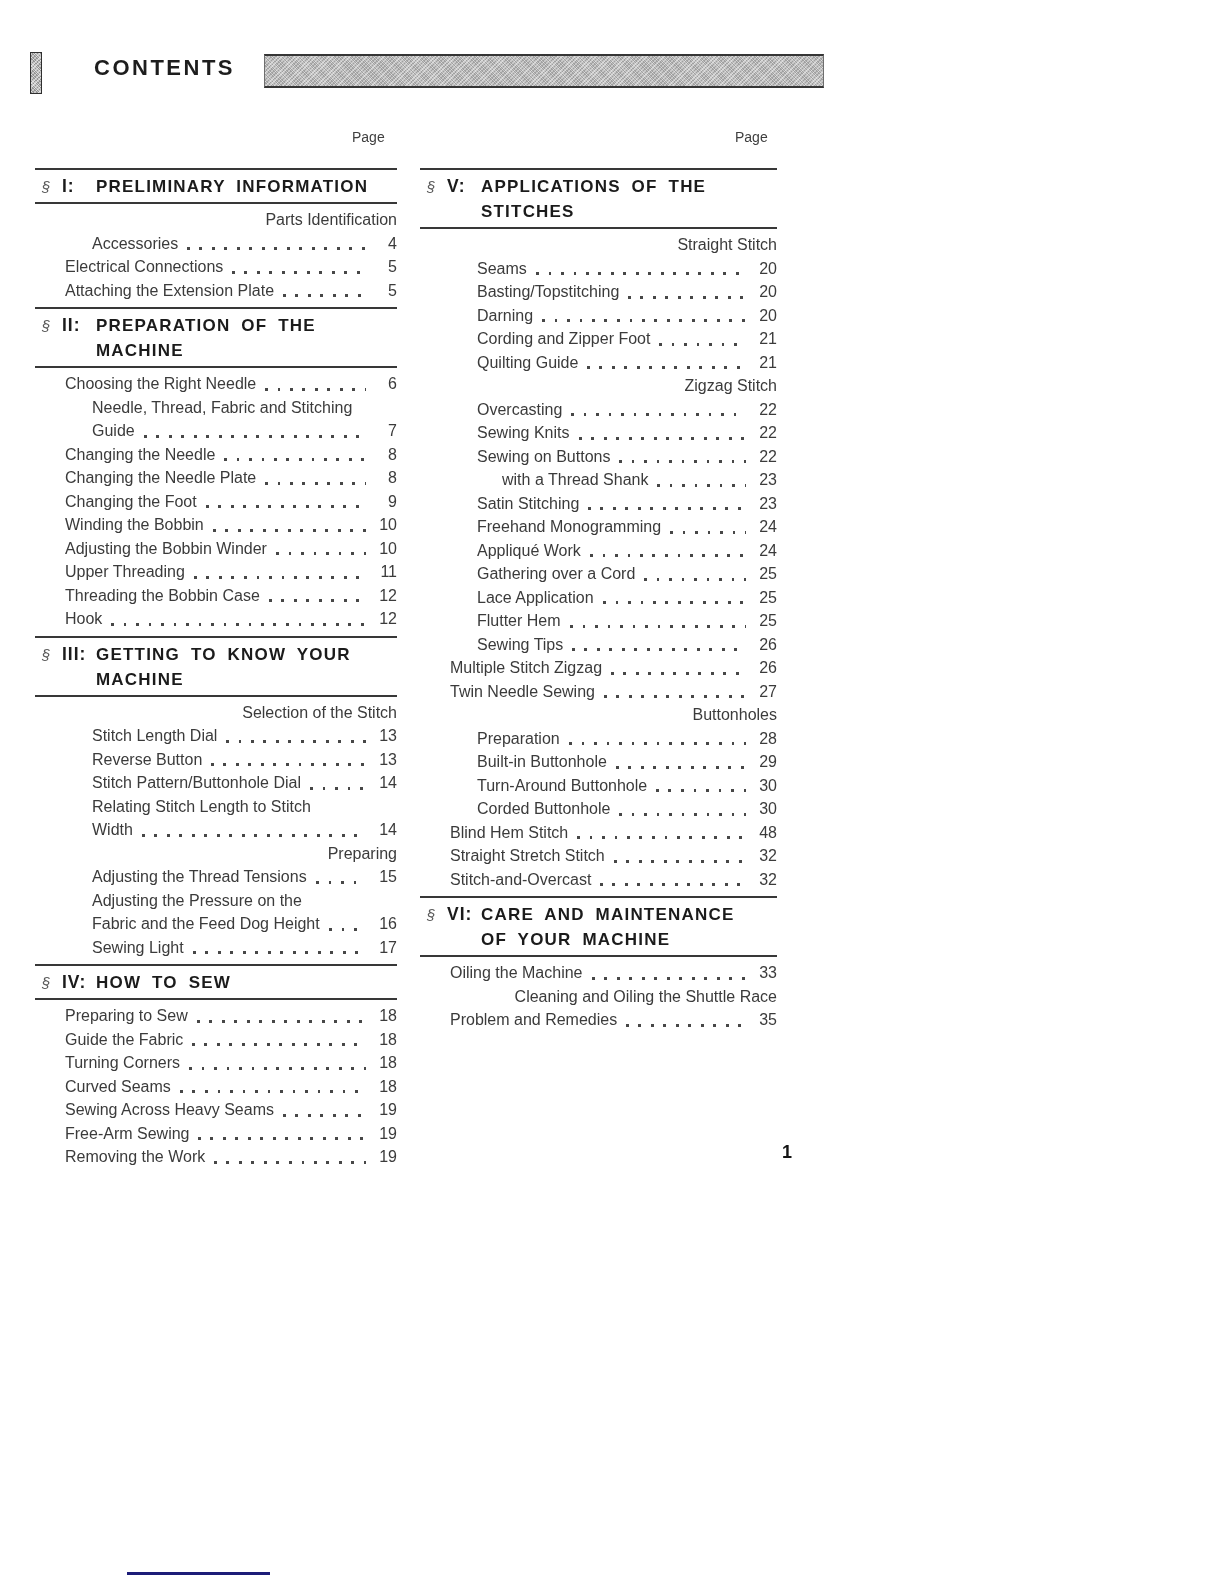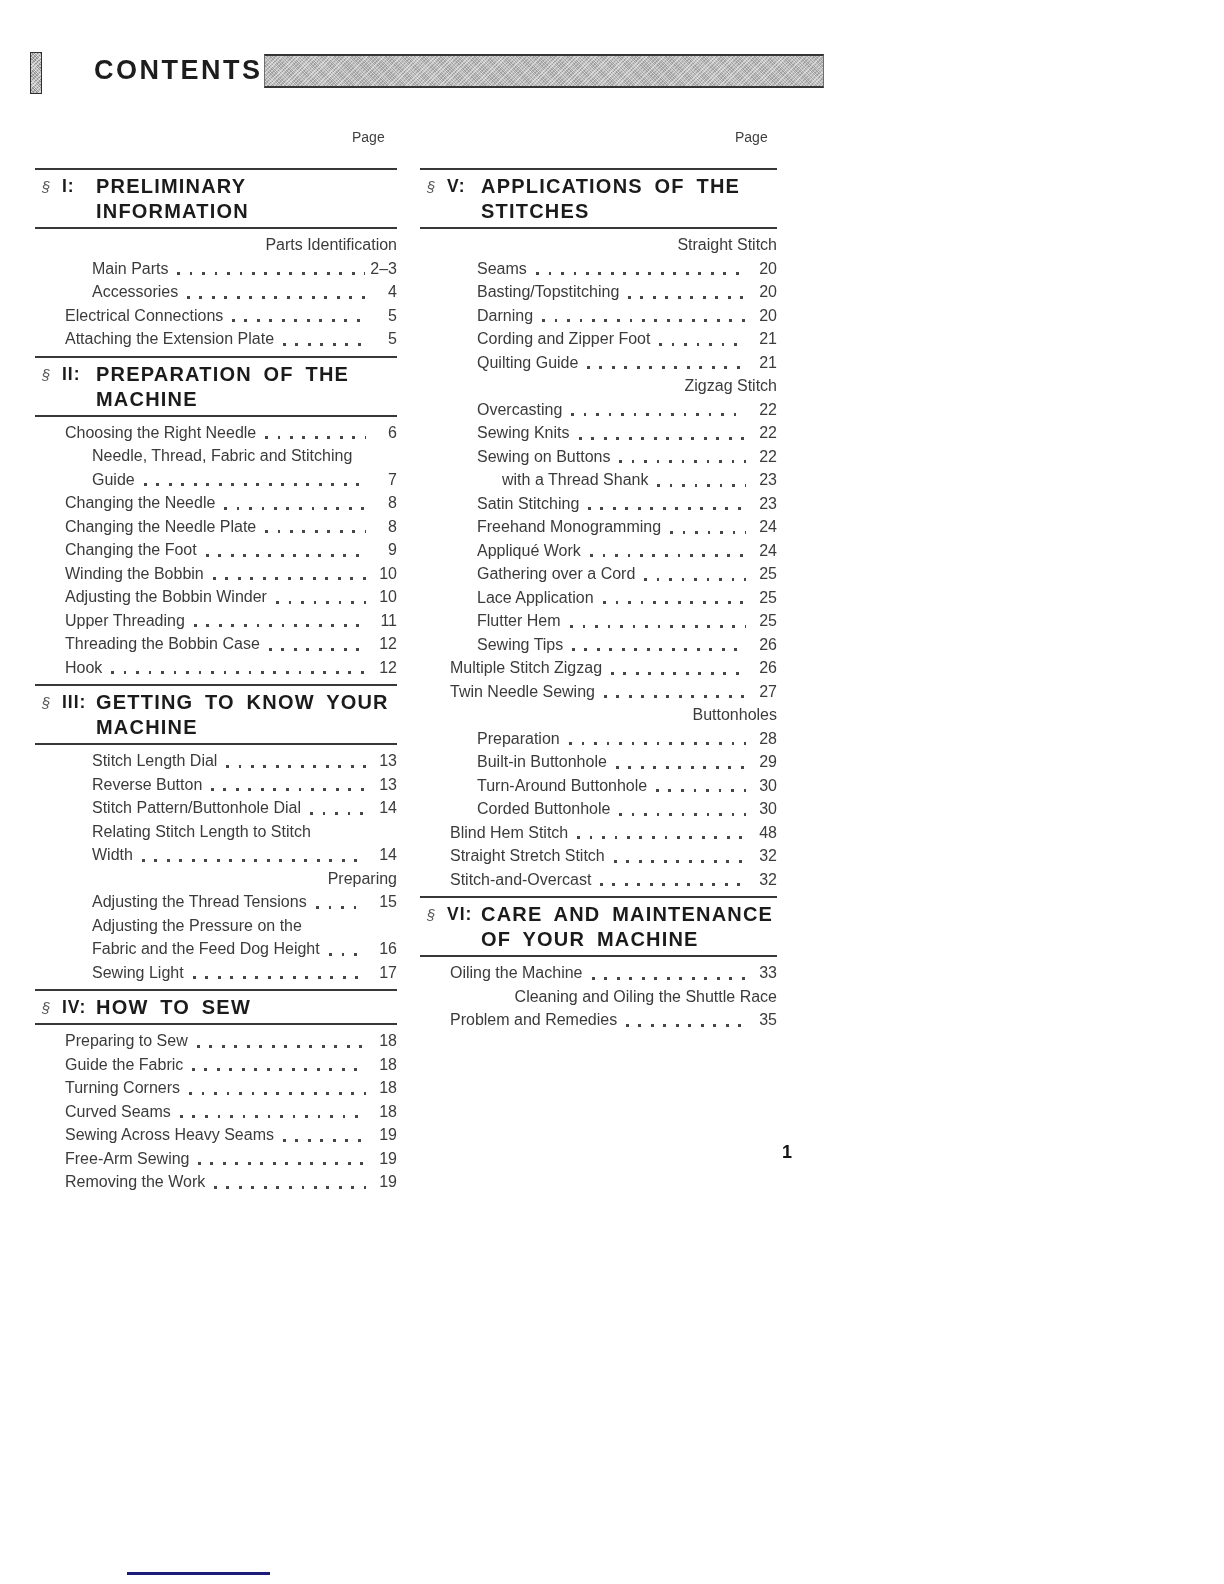--- a/index.html
+++ b/index.html
@@ -12,21 +12,21 @@
   .edge-mark{
     position:absolute;left:30px;top:52px;width:10px;height:40px;
     background-color:#c7c7c7;
     background-image:
       repeating-linear-gradient(135deg, rgba(255,255,255,.5) 0 1px, transparent 1px 3px),
       repeating-linear-gradient(45deg, rgba(30,30,30,.3) 0 1px, transparent 1px 2px);
     border:1px solid #2f2f2f;
   }
   .page-title{
     position:absolute;left:94px;top:55px;margin:0;
-    font-size:27px;font-weight:600;letter-spacing:2.5px;color:#1d1d1d;
+    font-size:22px;font-weight:600;letter-spacing:2.5px;color:#1d1d1d;
   }
   .hatch-bar{
     position:absolute;left:264px;top:54px;width:560px;height:34px;
     background-color:#c2c2c2;
     background-image:
       repeating-linear-gradient(135deg, rgba(255,255,255,.45) 0 1px, transparent 1px 3px),
       repeating-linear-gradient(45deg, rgba(40,40,40,.22) 0 1px, transparent 1px 2px);
     border-top:2px solid #353535;border-bottom:2px solid #353535;
     border-left:1px solid #6e6e6e;border-right:1px solid #6e6e6e;
     box-sizing:border-box;
@@ -47,21 +47,21 @@
   .sec-mark{
     width:20px;padding-left:7px;flex:0 0 auto;
     font-style:italic;font-size:15px;color:#5a5a5a;line-height:25px;
   }
   .sec-num{
     flex:0 0 auto;min-width:34px;
     font-weight:700;font-size:17.5px;color:#1b1b1b;line-height:25px;letter-spacing:1px;
   }
   .sec-title{flex:1;}
   .sec-title div{
-    font-weight:700;font-size:20px;color:#1b1b1b;line-height:25px;
+    font-weight:700;font-size:17px;color:#1b1b1b;line-height:25px;
     letter-spacing:1.2px;word-spacing:5px;
   }
   .entries{padding:4px 0 5px 0;}
   
   .row{display:flex;align-items:baseline;line-height:23.5px;font-size:16px;color:#3b3b3b;}
   .lvl1{padding-left:30px;justify-content:flex-end;}
   .lvl2{padding-left:57px;}
   .lvl3{padding-left:82px;}
   .row .t{flex:0 1 auto;white-space:nowrap;}
   .row .leader{
@@ -92,25 +92,20 @@
           <span class="sec-num">I:</span>
           <span class="sec-title">
             <div>PRELIMINARY INFORMATION</div>
           </span>
         </div>
         <div class="entries">
           <div class="row lvl1">
             <span class="t">Parts Identification</span>
           </div>
           <div class="row lvl2">
-            <span class="t">Main Parts</span>
-            <span class="leader"></span>
-            <span class="pg">2–3</span>
-          </div>
-          <div class="row lvl2">
             <span class="t">Accessories</span>
             <span class="leader"></span>
             <span class="pg">4</span>
           </div>
           <div class="row lvl1">
             <span class="t">Electrical Connections</span>
             <span class="leader"></span>
             <span class="pg">5</span>
           </div>
           <div class="row lvl1">
@@ -188,20 +183,23 @@
       <div class="sec">
         <div class="sec-head">
           <span class="sec-mark">§</span>
           <span class="sec-num">III:</span>
           <span class="sec-title">
             <div>GETTING TO KNOW YOUR</div>
             <div>MACHINE</div>
           </span>
         </div>
         <div class="entries">
+          <div class="row lvl1">
+            <span class="t">Selection of the Stitch</span>
+          </div>
           <div class="row lvl2">
             <span class="t">Stitch Length Dial</span>
             <span class="leader"></span>
             <span class="pg">13</span>
           </div>
           <div class="row lvl2">
             <span class="t">Reverse Button</span>
             <span class="leader"></span>
             <span class="pg">13</span>
           </div>

